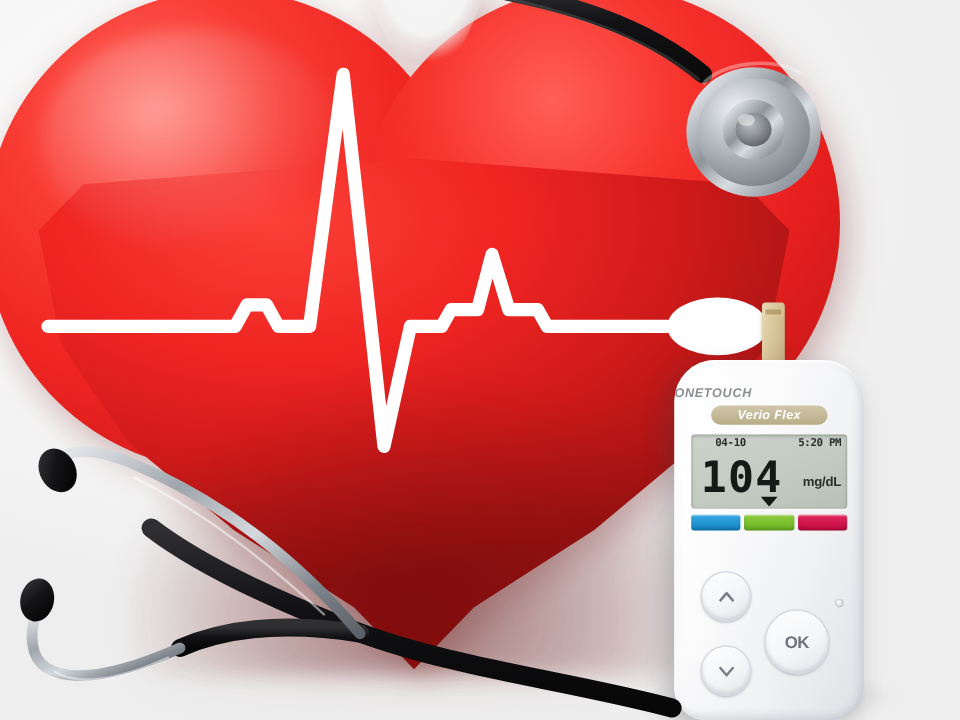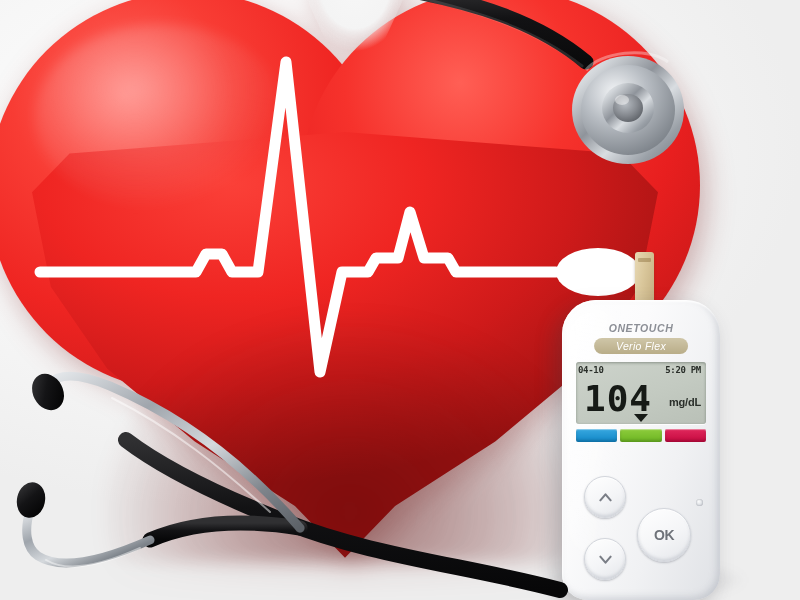--- a/index.html
+++ b/index.html
@@ -125,47 +125,46 @@
     box-shadow:0 2px 3px rgba(90,70,30,.35);
     z-index:7;
   }
   .strip::after{
     content:"";position:absolute;left:3px;top:6px;width:13px;height:4px;
     background:rgba(140,110,60,.45);border-radius:1px;
   }
 
   .brand{
     position:absolute;left:0;top:22px;width:100%;
-    text-align:center;
     font-size:10.5px;letter-spacing:.6px;
     font-weight:700;font-style:italic;
     color:#8c8f96;
     text-transform:uppercase;
   }
   .model{
     position:absolute;left:50%;top:38px;transform:translateX(-50%);
     padding:2px 22px;
     border-radius:9px;
     background:linear-gradient(180deg,#cfc6a8 0%,#b9ad88 100%);
     color:#ffffff;
-    font-size:10.5px;font-weight:400;font-style:italic;
+    font-size:10.5px;font-weight:700;font-style:italic;
     letter-spacing:.3px;
     white-space:nowrap;
   }
 
   .lcd{
     position:absolute;left:14px;top:62px;
     width:130px;height:62px;
     background:linear-gradient(160deg,#cdd3cb 0%,#c3cac1 55%,#b9c0b7 100%);
     border-radius:3px;
     box-shadow:inset 0 1px 3px rgba(60,70,60,.45), 0 1px 0 rgba(255,255,255,.8);
     overflow:hidden;
   }
   .lcd-top{
-    position:absolute;left:2px;top:3px;right:5px;
+    position:absolute;left:20px;top:3px;right:5px;
     display:flex;justify-content:space-between;
     font-family:"DejaVu Sans Mono","Liberation Mono",monospace;
     font-size:9px;font-weight:700;color:#2a2f2a;
     letter-spacing:-.3px;
   }
   .lcd-value{
     position:absolute;left:8px;top:19px;
     font-family:"DejaVu Sans Mono","Liberation Mono",monospace;
     font-size:36px;line-height:36px;font-weight:700;
     color:#161a16;

